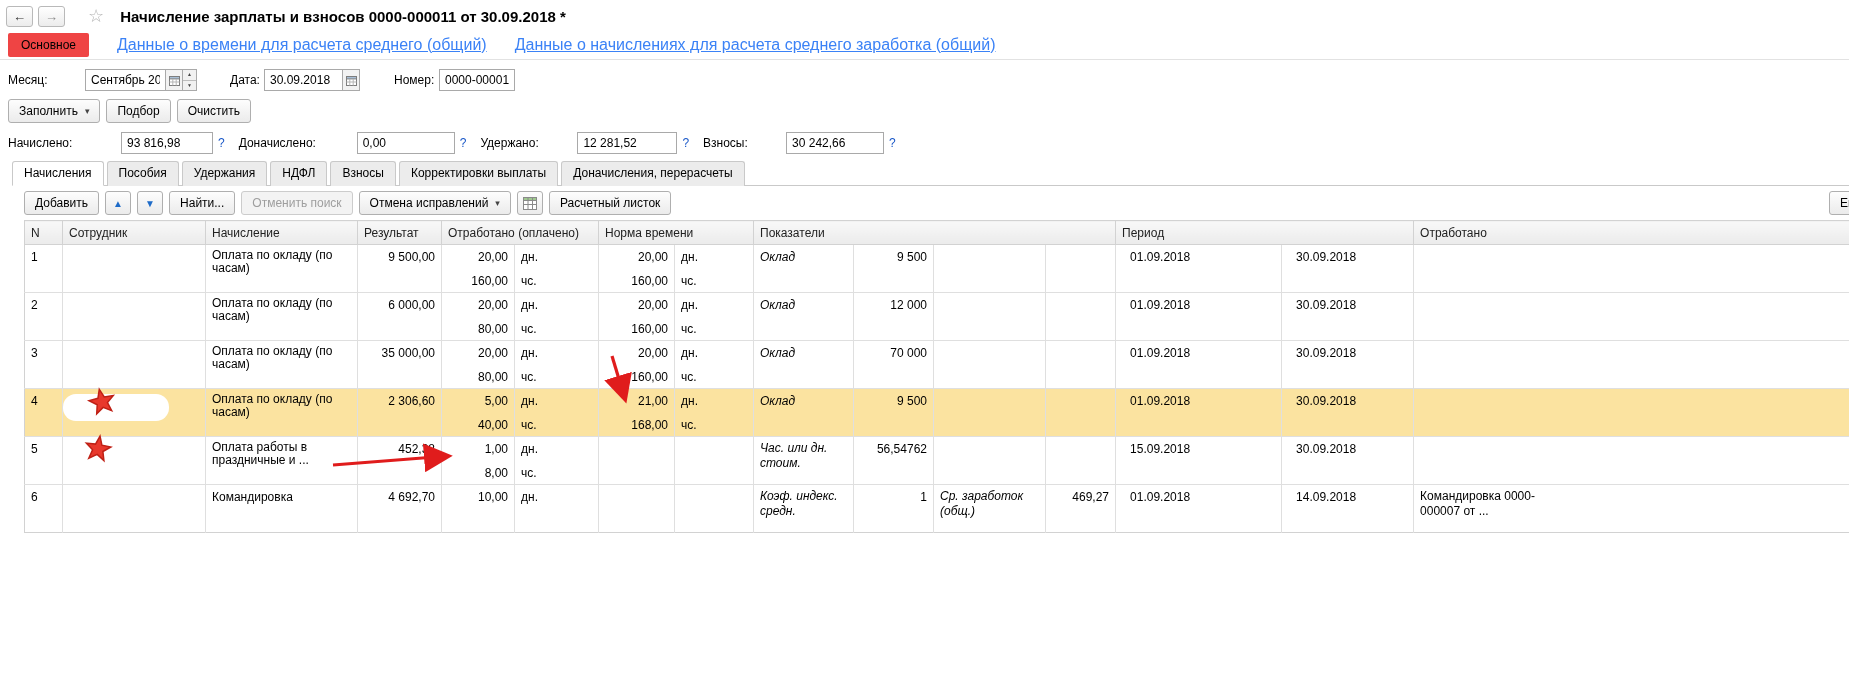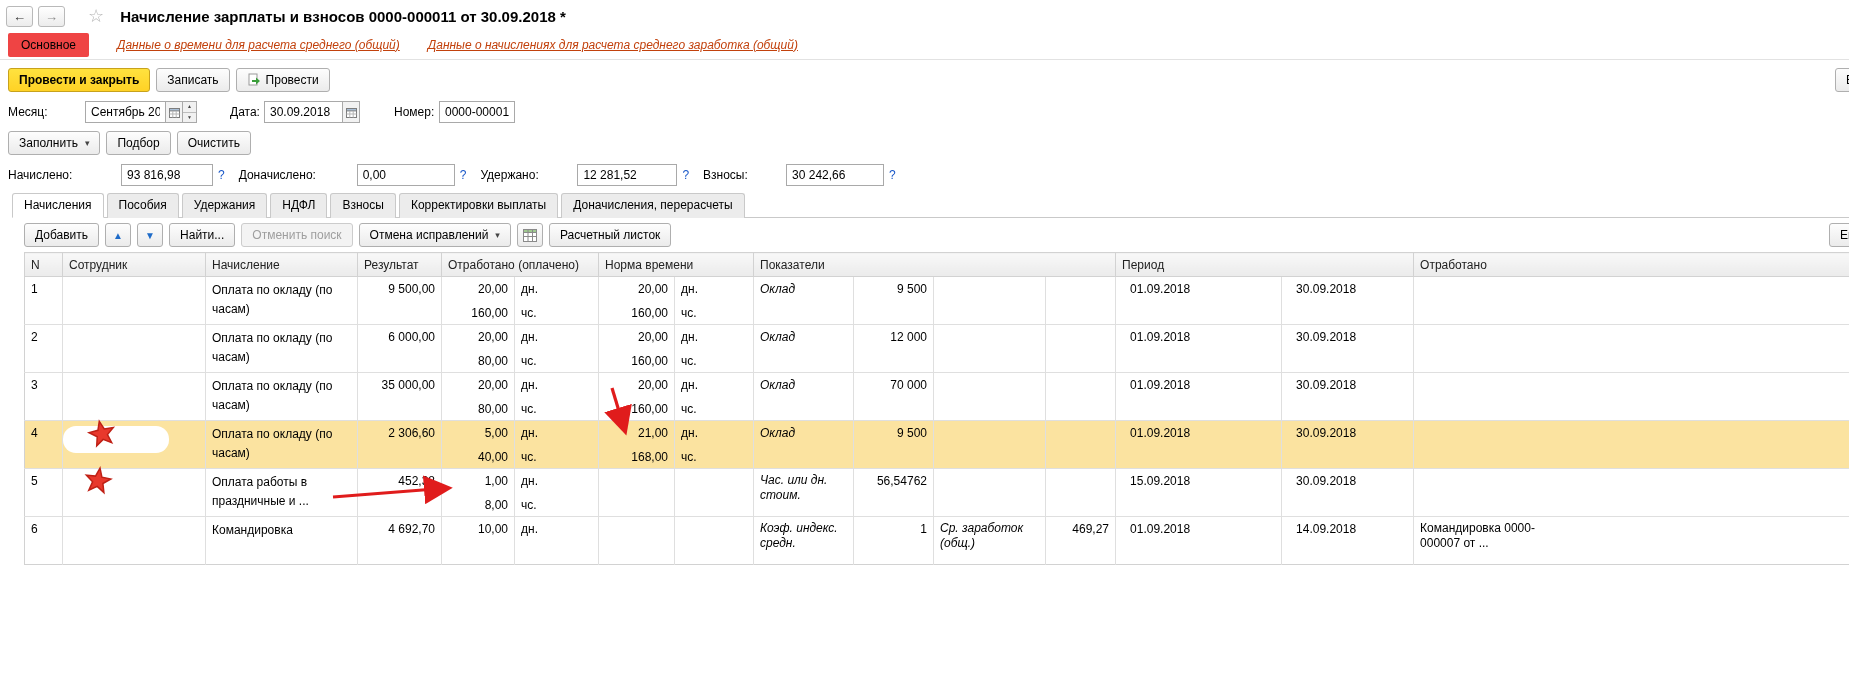--- a/index.html
+++ b/index.html
@@ -11,21 +11,21 @@
   .navbtn { width:27px; height:21px; border:1px solid #b9b9b9; border-radius:3px;
             background:linear-gradient(#ffffff,#ececec); display:inline-flex; align-items:center;
             justify-content:center; font-size:13px; color:#2f2f2f; margin-right:5px; cursor:default; }
   .navbtn.fwd { color:#8d8d8d; }
   .fav { font-size:18px; color:#b5b5b5; margin:0 16px 0 18px; }
   .doc-title { font-size:15px; font-weight:bold; white-space:nowrap; }
 
   
   .navrow { display:flex; align-items:center; border-bottom:1px solid #e2e2e2; padding-left:8px; height:30px; gap:28px; }
   .section-tab { background:#ef4444; padding:5px 13px; font-size:12px; border-radius:2px; }
-  .navlink { color:#c2410c; font-size:12px; text-decoration:underline; cursor:pointer; white-space:nowrap;font-style:italic; }
+  .navlink { color:#3b82f6; font-size:16px; text-decoration:underline; cursor:pointer; white-space:nowrap; }
 
   
   .cmdbar { display:flex; align-items:center; gap:6px; padding:8px 8px 0 8px; position:relative; }
   .btn { display:inline-flex; align-items:center; gap:5px; height:24px; padding:0 10px;
          font-size:12px; color:#000; background:linear-gradient(#fdfdfd,#ebebeb);
          border:1px solid #afafaf; border-radius:3px; white-space:nowrap; cursor:default; }
   .btn.primary { background:linear-gradient(#ffe23f,#ffd225); border-color:#c7a21c; font-weight:bold; }
   .btn.disabled { color:#9e9e9e; background:#f3f3f3; border-color:#cccccc; }
   .btn .dd { font-size:9px; color:#444; margin-left:2px; }
   .btn.iconbtn { padding:0 5px; }
@@ -62,21 +62,21 @@
                border:1px solid #d2d2d2; }
   table.grid th { background:linear-gradient(#f8f8f8,#ebebeb); border:1px solid #d2d2d2;
                   font-weight:normal; text-align:left; padding:4px 6px; height:23px; font-size:12px; color:#222; }
   table.grid td { border-right:1px solid #dfdfdf; padding:4px 6px 0 6px; vertical-align:top; line-height:16px; }
   table.grid tr { height:24px; }
   table.grid tr.l1 td { border-top:1px solid #dfdfdf; }
   td.numcell, .numcell { text-align:right; }
   td.unit { padding-left:16px; }
   td.ital { font-style:italic; }
   .c-p1, .c-p2 { padding-left:14px !important; }
-  .wrap  { display:inline-block; max-width:132px; line-height:19px; }
+  .wrap  { display:inline-block; max-width:132px; line-height:13px; }
   .wrap2 { display:inline-block; max-width:88px;  line-height:15px; }
   .wrap3 { display:inline-block; max-width:150px; line-height:15px; }
   tr.sel td { background:#fbe3a0; }
   td.gold { background:#fcc838; }
   .c-emp { position:relative; }
   .blob { position:absolute; left:0; top:5px; width:106px; height:27px; background:#fff; border-radius:13px; }
   .ann { position:absolute; left:0; top:0; pointer-events:none; }
 </style>
 </head>
 <body>
@@ -93,32 +93,20 @@
     <span class="fav">☆</span>
     <span class="doc-title">Начисление зарплаты и взносов 0000-000011 от 30.09.2018 *</span>
   </div>
 
   <div class="navrow">
     <span class="section-tab">Основное</span>
     <span class="navlink">Данные о времени для расчета среднего (общий)</span>
     <span class="navlink">Данные о начислениях для расчета среднего заработка (общий)</span>
   </div>
 
-  <div class="cmdbar">
-    <span class="btn primary">Провести и закрыть</span>
-    <span class="btn">Записать</span>
-    <span class="btn">
-      <svg width="14" height="14" viewBox="0 0 14 14">
-        <rect x="2" y="1" width="8" height="11" fill="#ffffff" stroke="#999999"></rect>
-        <path d="M5,7 L9,7 L9,4.5 L13,8 L9,11.5 L9,9 L5,9 Z" fill="#3a9e3a"></path>
-      </svg>
-      <span>Провести</span>
-    </span>
-    <span class="btn more-abs" style="right:-44px; top:8px;">Ещё...</span>
-  </div>
 
   <div class="fieldrow">
     <span class="flabel" style="width:77px;">Месяц:</span>
     <span class="composite">
       <input class="txt" style="width: 80px;" value="Сентябрь 2018">
       <span class="cal-btn">
         <svg width="11" height="11" viewBox="0 0 11 11">
           <rect x="0.5" y="1.5" width="10" height="9" fill="#fff" stroke="#7d7d7d"></rect>
           <rect x="0.5" y="1.5" width="10" height="2.4" fill="#a9bfd6" stroke="#7d7d7d"></rect>
           <line x1="3.8" y1="4" x2="3.8" y2="10.5" stroke="#b5b5b5"></line>

